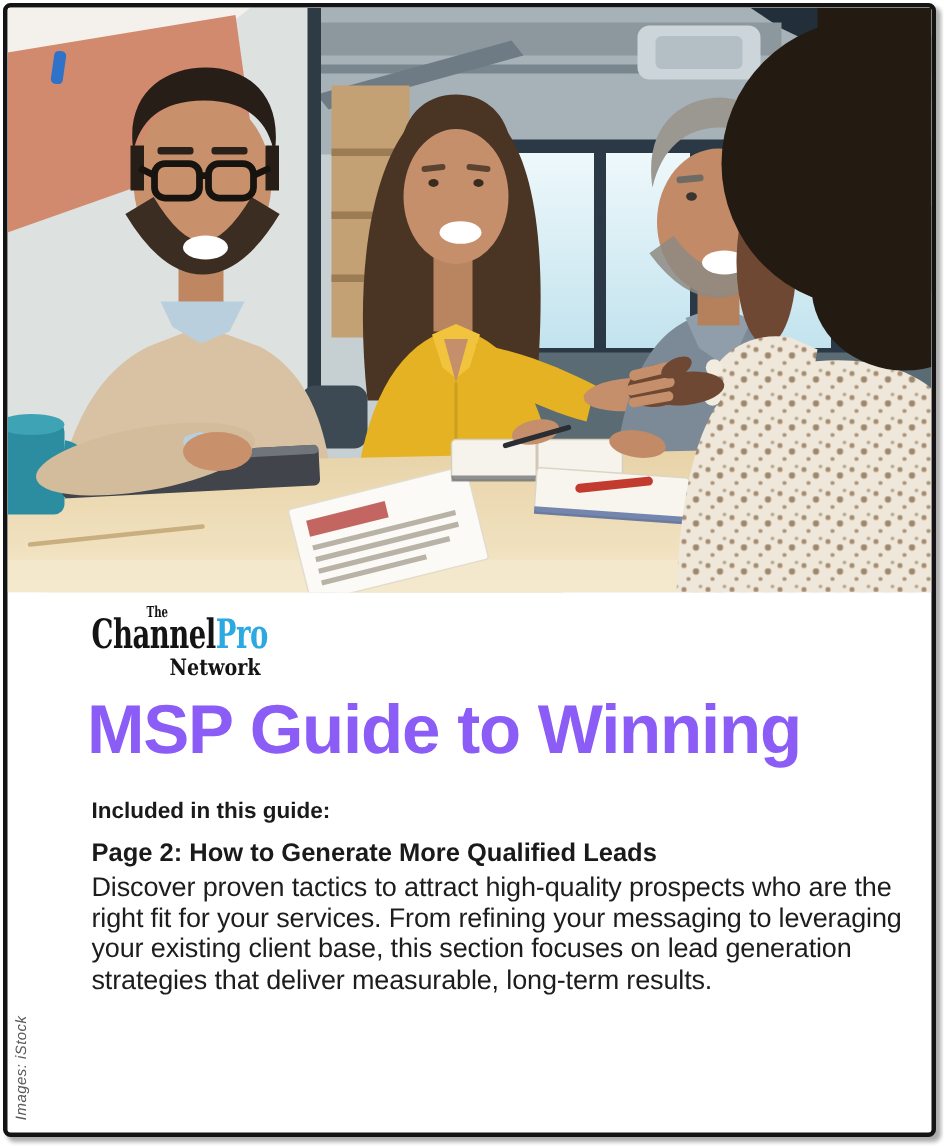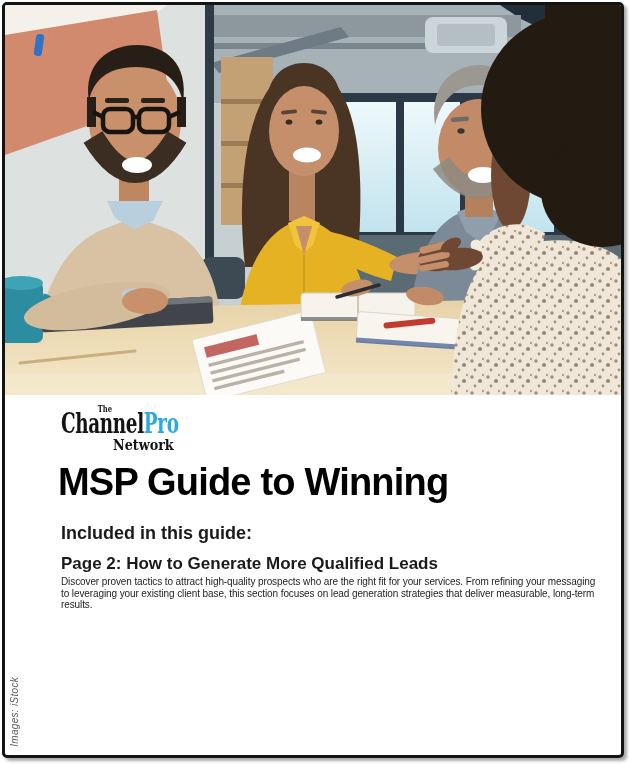--- a/index.html
+++ b/index.html
@@ -40,29 +40,29 @@
   .logo-pro { color:#2BA9E0; }
   .logo-network {
     font-family:"DejaVu Serif", serif;
     font-weight:bold; font-size:15px;
     transform:scaleX(.85); transform-origin:left center;
     margin:1px 0 0 52px; color:#141414;
   }
 
   .title {
     margin:8px 0 0 -3px;
-    font-size:38px; font-weight:bold;
+    font-size:46px; font-weight:bold;
     letter-spacing:-.8px; line-height:1.11;
-    color:#000000; max-width:580px;
-  }
-
-  .intro-heading { font-size:18px; font-weight:bold; margin:20px 0 0; }
+    color:#8b5cf6; max-width:580px;
+  }
+
+  .intro-heading { font-size:15px; font-weight:bold; margin:20px 0 0; }
   .guide-section h2 { font-size:17px; font-weight:bold; margin:10px 0 0; }
   .guide-section p  {
-    font-size:10px; line-height:1.15; letter-spacing:-.1px;
+    font-size:18px; line-height:1.15; letter-spacing:-.1px;
     margin:2px 0 0; color:#1d1d1d; max-width:566px;
   }
 
   .credit {
     position:absolute; left:4px; bottom:8px;
     writing-mode:vertical-rl; transform:rotate(180deg);
     font-size:10px; font-style:italic; color:#5a5a5a; letter-spacing:.3px;
   }
 </style>
 </head>

